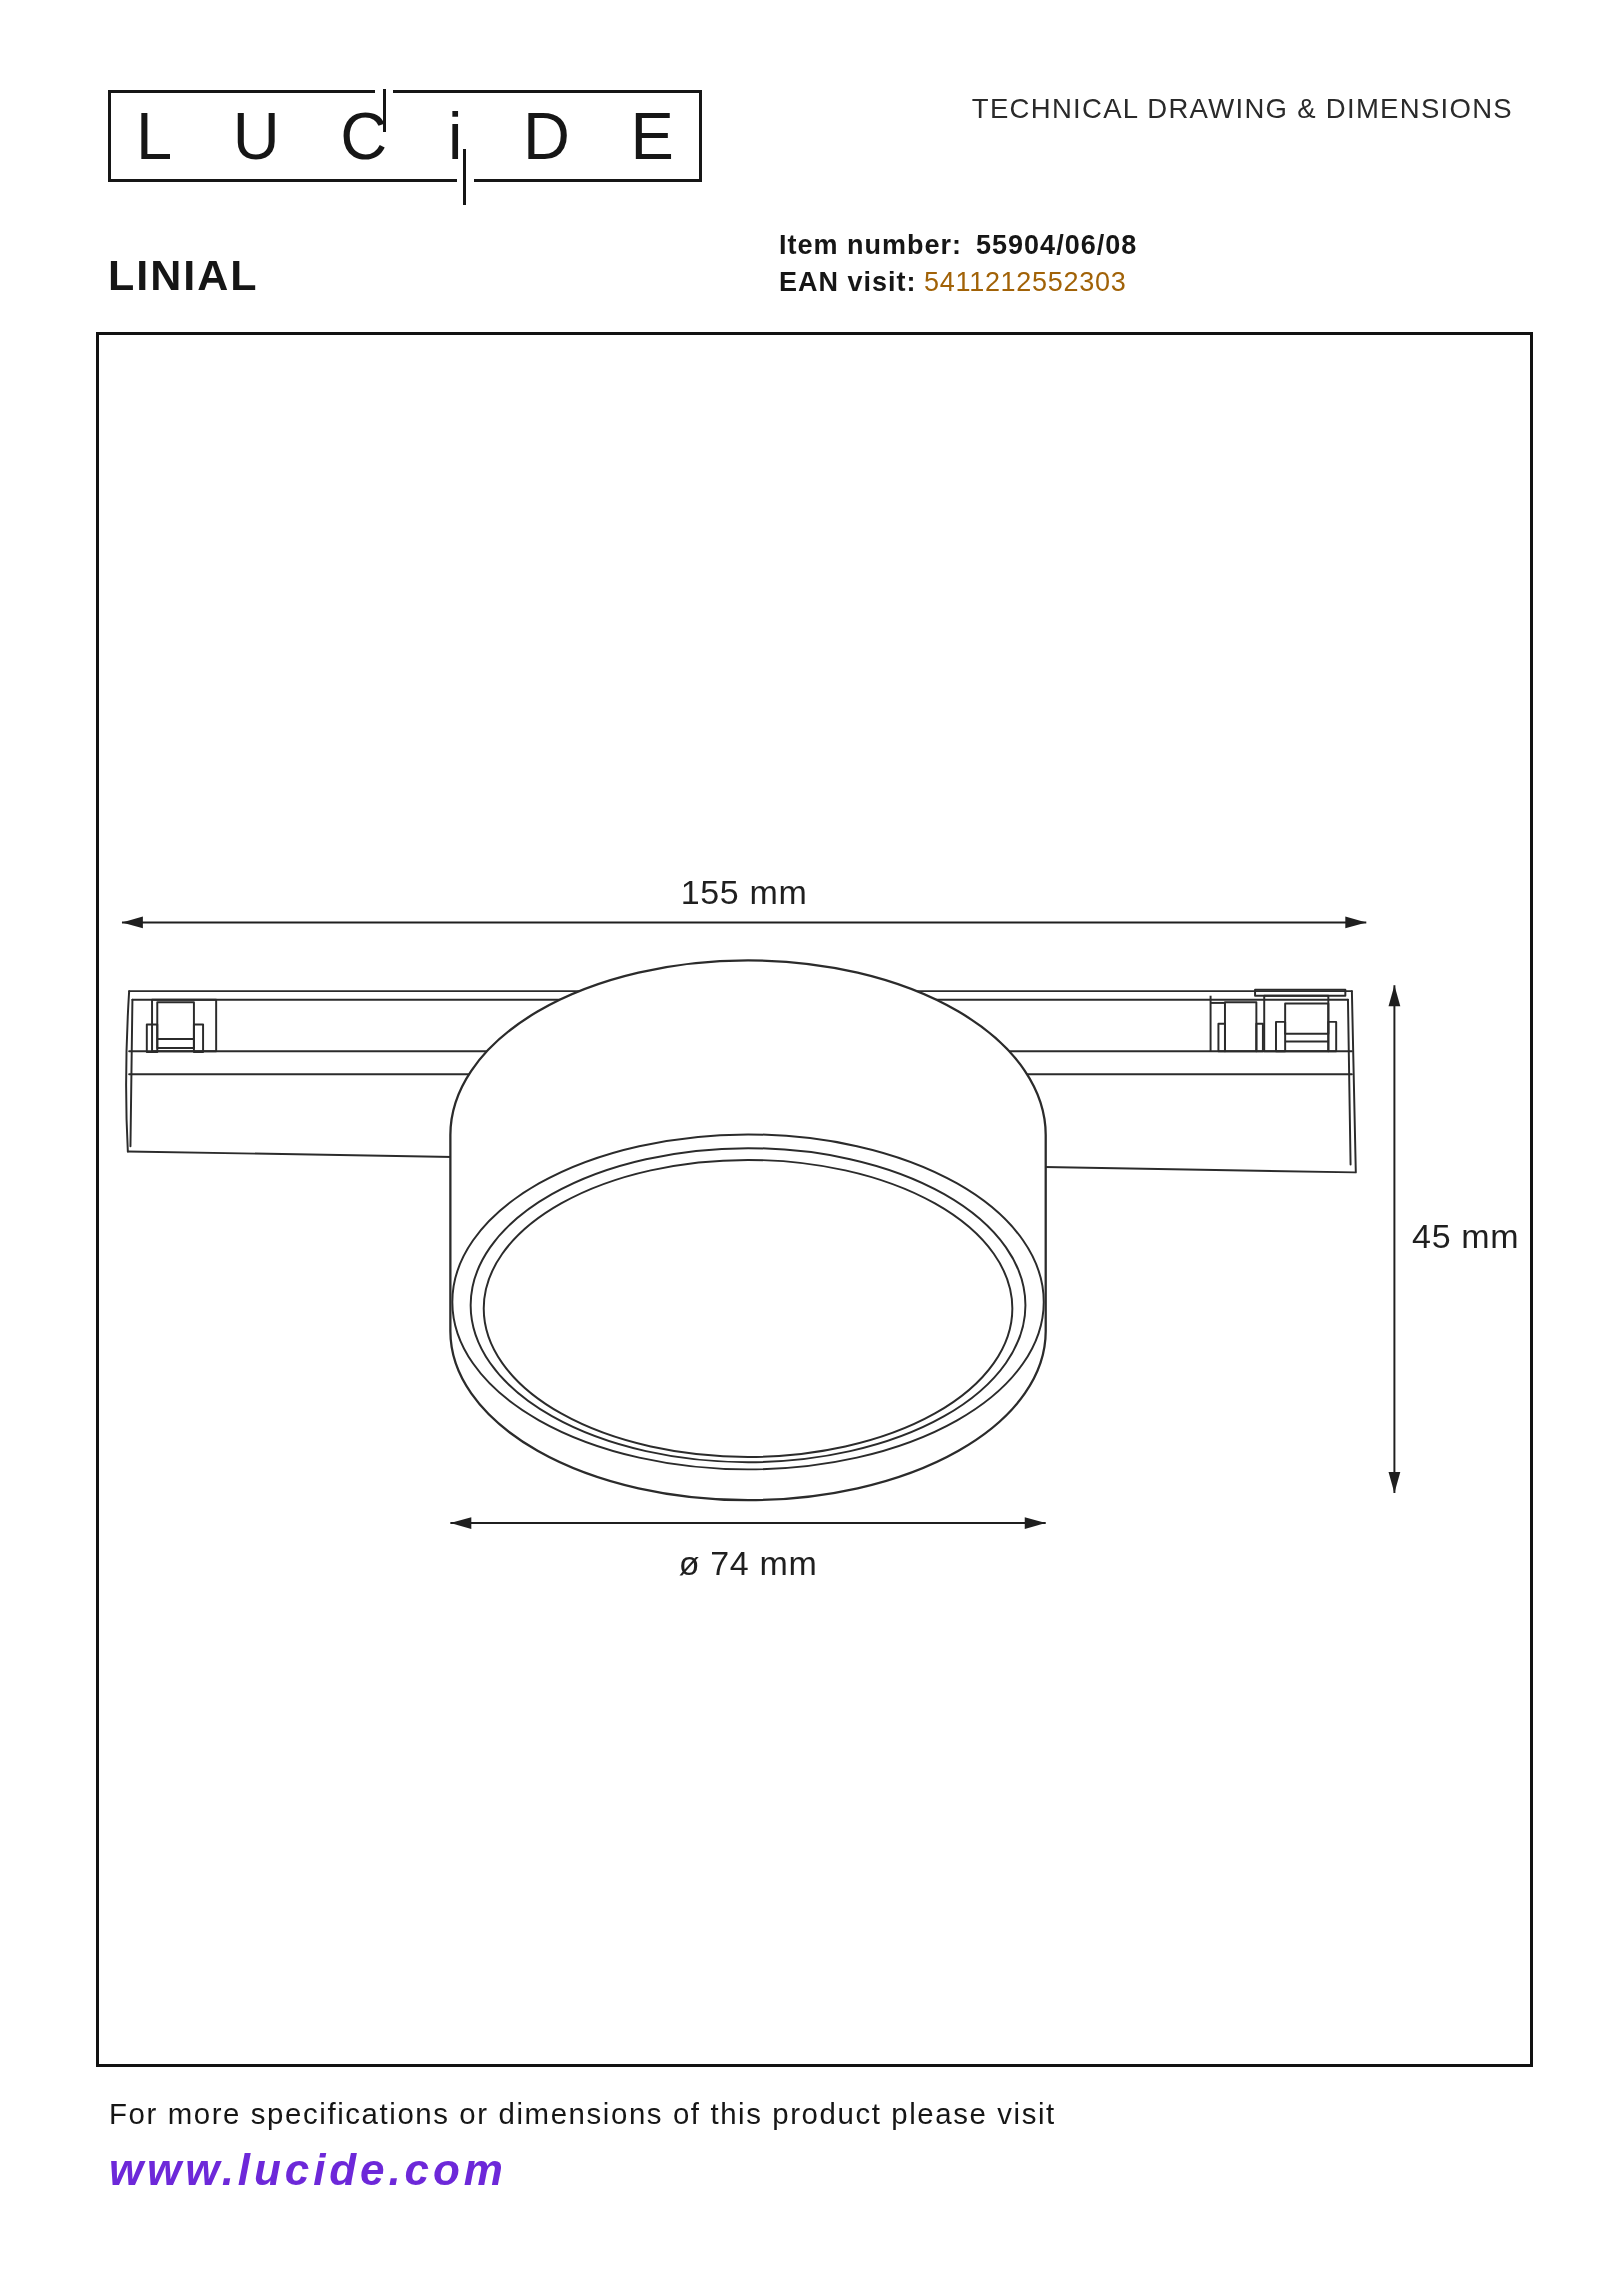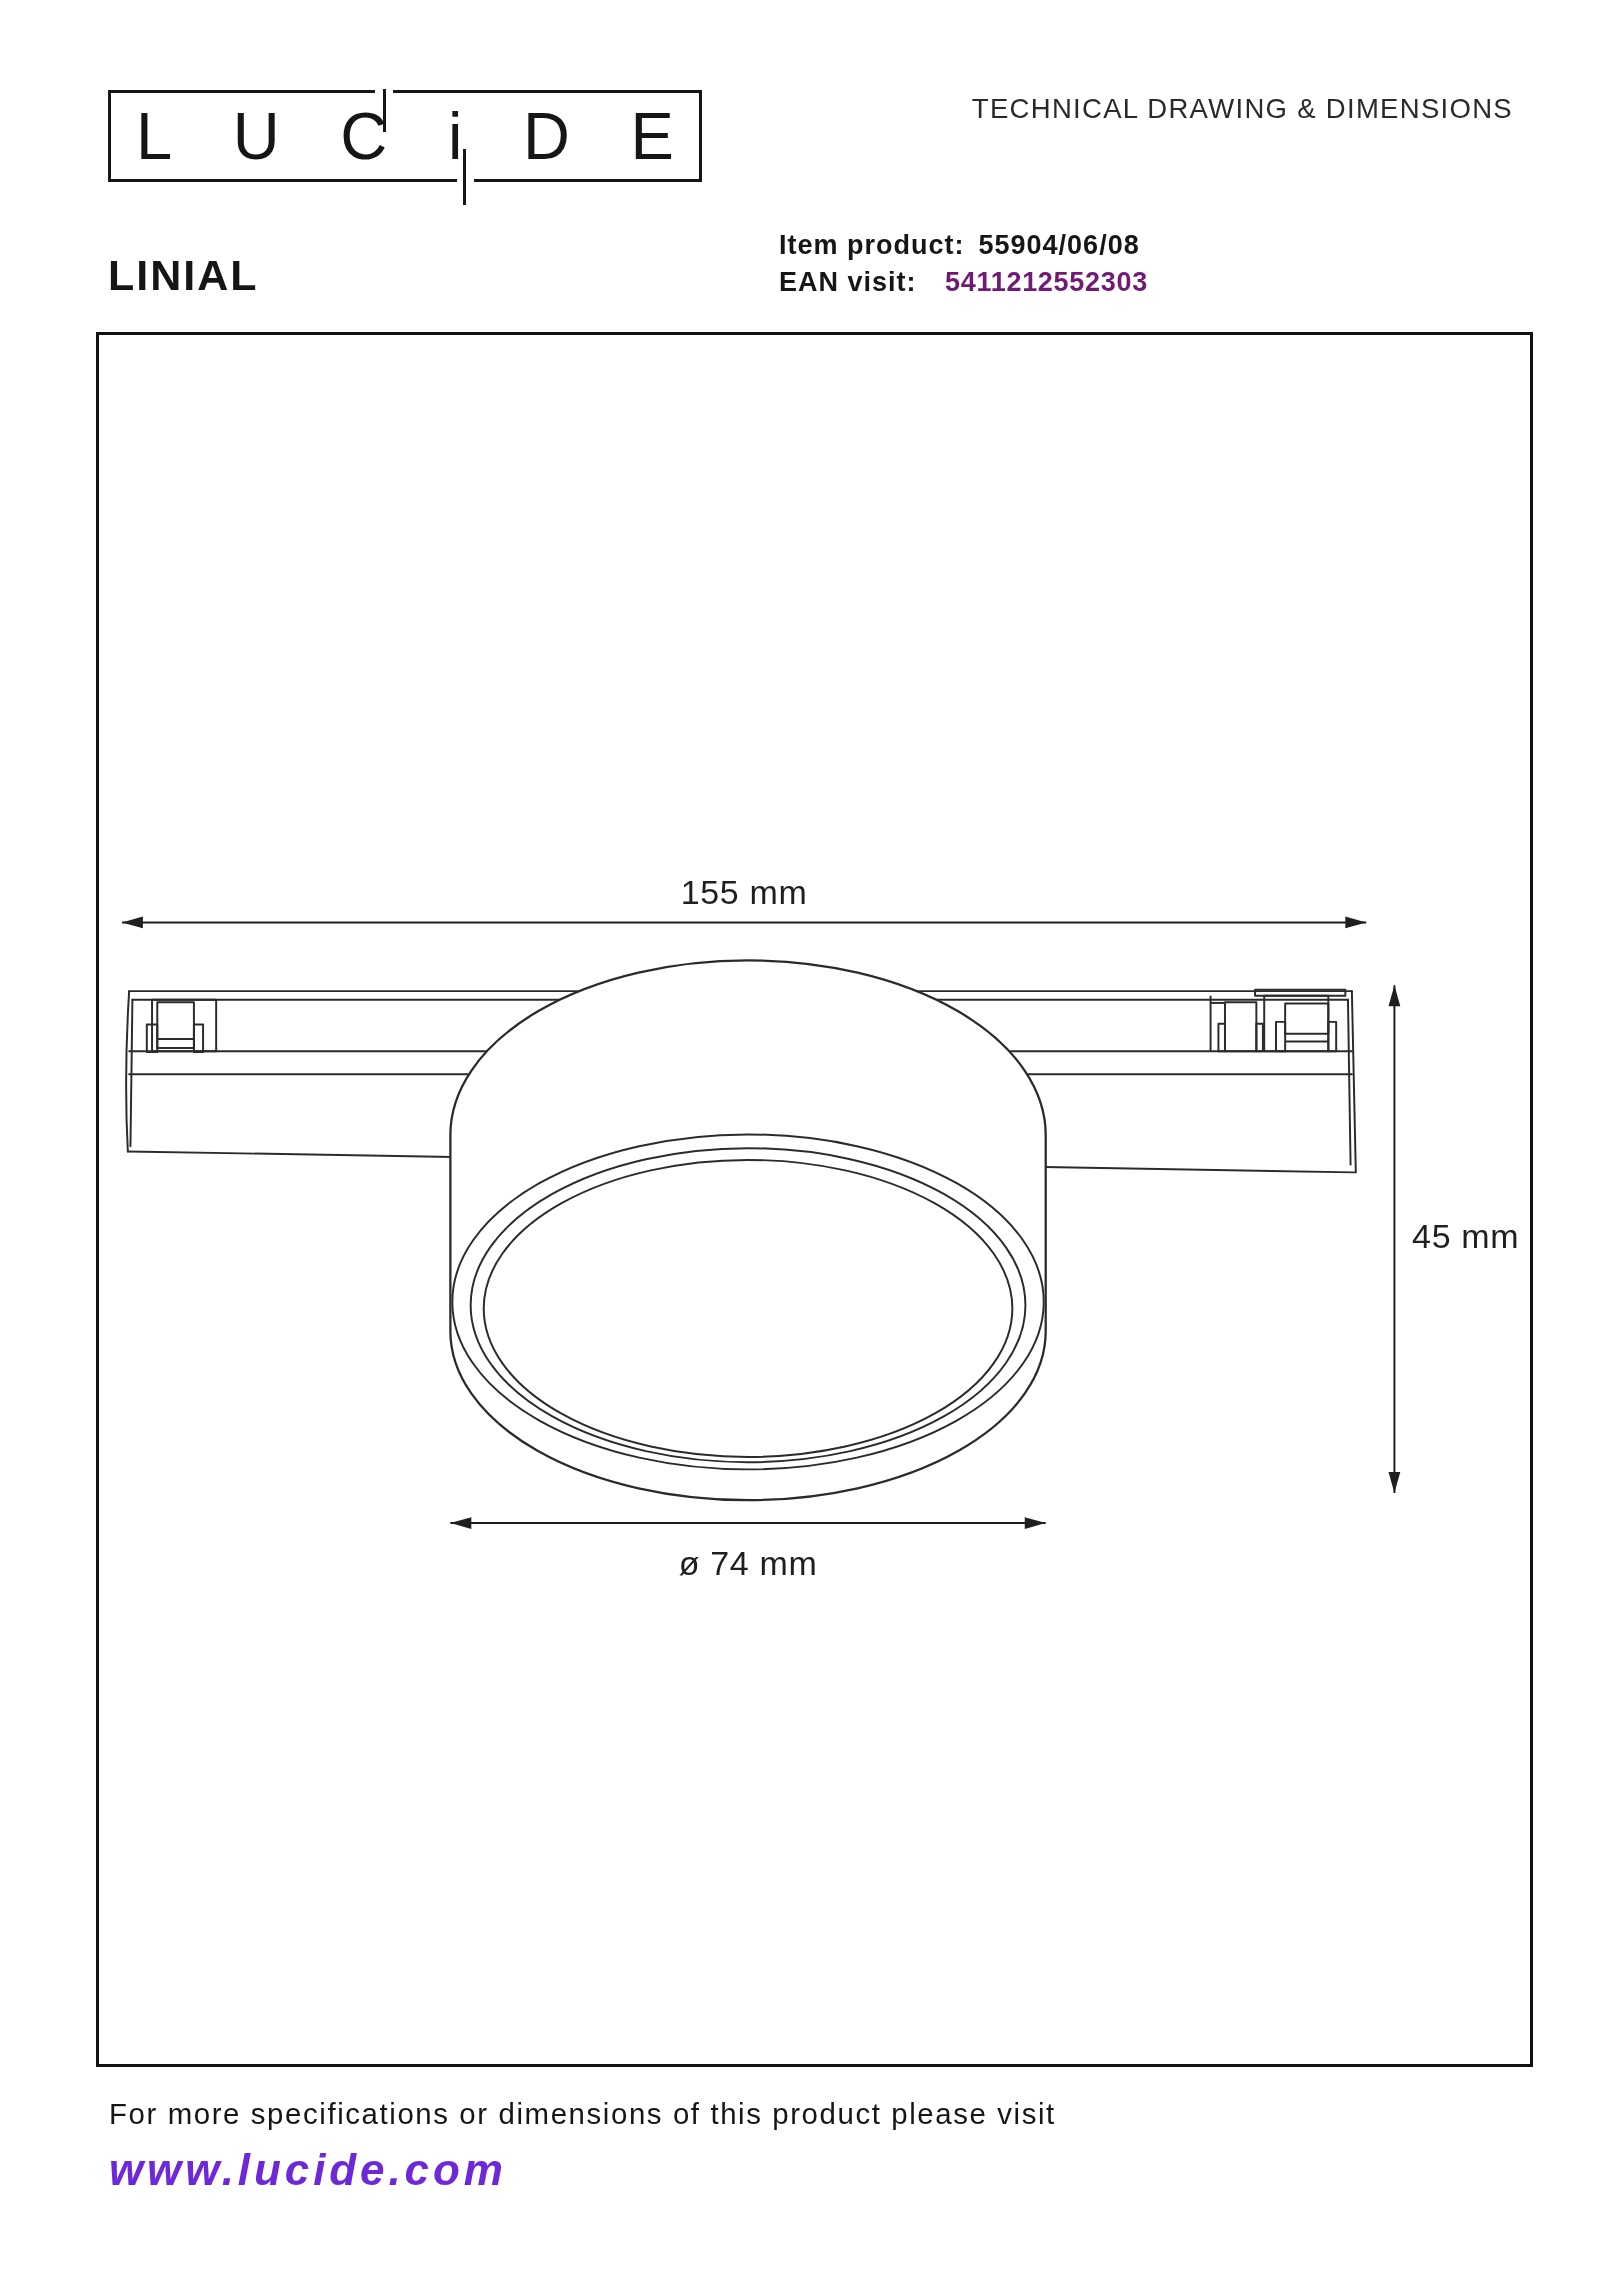--- a/index.html
+++ b/index.html
@@ -29,21 +29,21 @@
   }
   .product-name{
     position:absolute;left:108px;top:251px;font-size:43px;font-weight:700;
     letter-spacing:2px;
   }
   .item-row{position:absolute;left:779px;top:230px;font-size:27px;white-space:nowrap;}
   .item-label{font-weight:700;letter-spacing:1px;}
   .item-value{font-weight:700;letter-spacing:1px;margin-left:6.5px;margin-top:12px;}
   .ean-row{position:absolute;left:779px;top:267px;font-size:27px;white-space:nowrap;}
   .ean-label{font-weight:700;letter-spacing:1px;}
-  .ean-value{font-weight:700;letter-spacing:0.7px;margin-left:21px;color:#701a75;}
+  .ean-value{font-weight:400;letter-spacing:0.7px;margin-left:0;color:#a16207;}
   
   .drawing-frame{
     position:absolute;left:96px;top:332px;width:1437px;height:1735px;
     border:3.9px solid #111111;box-sizing:border-box;background:#ffffff;
   }
   .drawing-svg{position:absolute;left:0;top:0;width:1623px;height:2295px;}
   
   .footer-note{
     position:absolute;left:109px;top:2097px;font-size:29.4px;font-weight:400;
     letter-spacing:1.6px;white-space:nowrap;
@@ -65,21 +65,21 @@
   <span class="logo-letter">E</span>
   <span class="logo-gap-top"></span>
   <span class="logo-tick-top"></span>
   <span class="logo-gap-bottom"></span>
   <span class="logo-stem-bottom"></span>
 </div>
 
 <div class="doc-type">TECHNICAL DRAWING &amp; DIMENSIONS</div>
 <div class="product-name">LINIAL</div>
 <div class="item-row">
-  <span class="item-label">Item product:</span>
+  <span class="item-label">Item number:</span>
   <span class="item-value">55904/06/08</span>
 </div>
 <div class="ean-row">
   <span class="ean-label">EAN visit:</span>
   <span class="ean-value">5411212552303</span>
 </div>
 
 <div class="drawing-frame"></div>
 
 <svg class="drawing-svg" viewBox="0 0 2480 3508" xmlns="http://www.w3.org/2000/svg">

